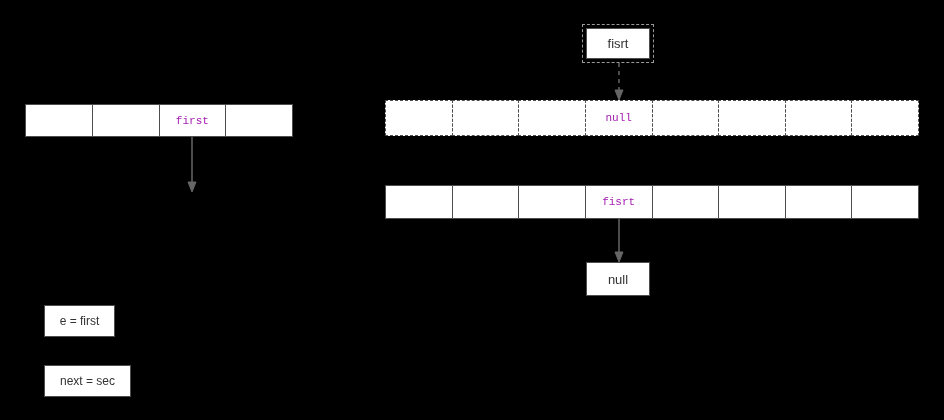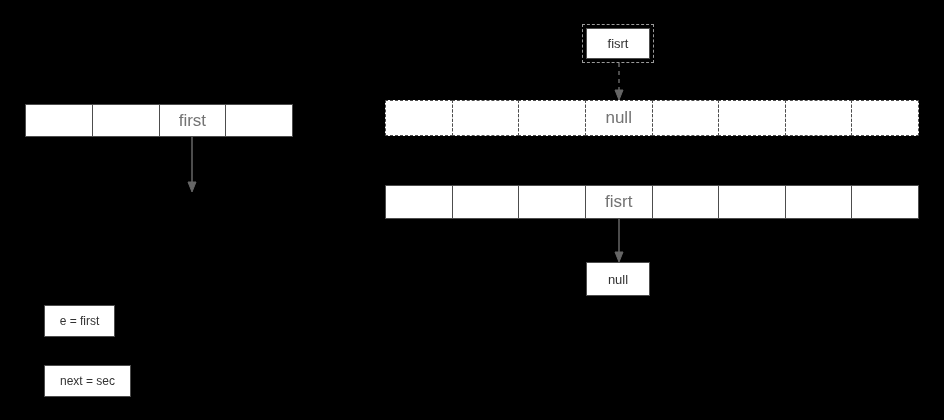--- a/index.html
+++ b/index.html
@@ -23,22 +23,23 @@
   .array {
     position:absolute;
     display:flex;
     background:#ffffff;
   }
   .array .cell {
     flex:1;
     border:1px solid #4d4d4d;
     margin-left:-1px;
     display:flex; align-items:center; justify-content:center;
-    font-size:17px; color:#737373;
+    font-size:11px; color:#a21caf;
     min-width:0;
+    font-family:Liberation Mono, monospace;
   }
   .array .cell:first-child { margin-left:0; }
   .array.dashed .cell { border-style:dashed; }
   svg.arrow { position:absolute; overflow:visible; }
 </style>
 </head>
 <body>
 
 <div class="stage">
 

